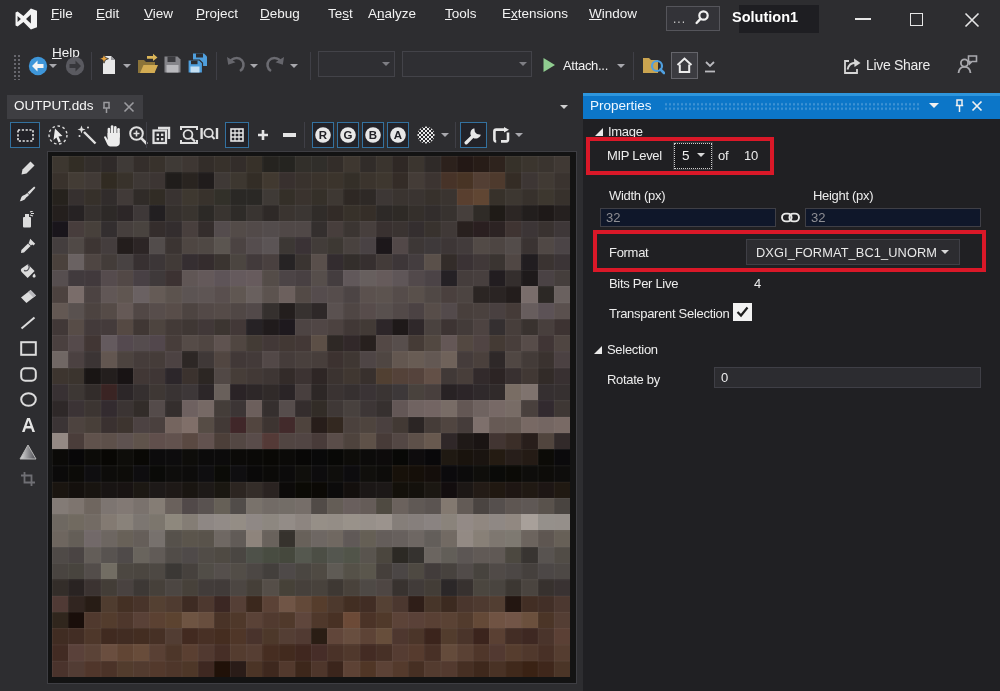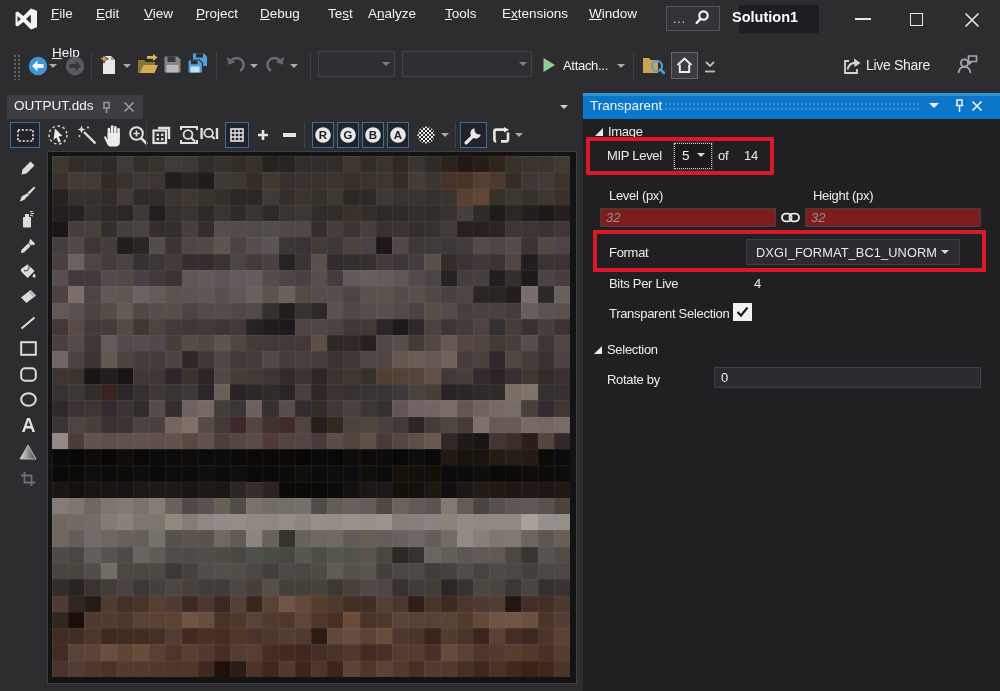--- a/index.html
+++ b/index.html
@@ -6,22 +6,22 @@
 html,body { width:1000px; height:691px; overflow:hidden; background:#2d2d30;
   font-family:"Liberation Sans", sans-serif; }
 #win { position:relative; width:1000px; height:549px; background:#2d2d30; }
 .abs { position:absolute; }
 .menu { position:absolute; color:#f2f2f2; font-size:13.5px; line-height:18px; white-space:nowrap; }
 .lbl { position:absolute; color:#ececec; font-size:13px; letter-spacing:-0.3px; white-space:nowrap; }
 .sep-v { position:absolute; width:1px; background:#3f3f46; }
 .caret { position:absolute; width:0; height:0; border-left:4px solid transparent;
   border-right:4px solid transparent; border-top:4px solid #a8a8ad; }
 .combo { position:absolute; border:1px solid #434349; background:#2f2f33; }
-.input { position:absolute; border:1px solid #3f3f46; background:#7f1d1d; color:#8f8f94;
-  font-size:13px; line-height:16px;font-style:italic; }
+.input { position:absolute; border:1px solid #3f3f46; background:#0f172a; color:#8f8f94;
+  font-size:13px; line-height:16px; }
 .redbox { position:absolute; border:4px solid #da1828; }
 .ico { position:absolute; }
 </style>
 </head>
 <body>
 <div id="win">
 
 <svg class="ico" style="left:14px;top:8px" width="23" height="22" viewBox="0 0 90 82">
   <path fill="#f4f4f4" fill-rule="evenodd" d="M66 0 L90 9 L90 73 L66 82 L37 53 L14 70 L6 66 L6 16 L14 12 L37 29 Z M14 29 L27 41 L14 53 Z M66 23 L47 41 L66 59 Z"></path>
 </svg>
@@ -1325,44 +1325,44 @@
         <rect x="27" y="31" width="1.02" height="1.02" fill="#493225"></rect>
         <rect x="28" y="31" width="1.02" height="1.02" fill="#40291b"></rect>
         <rect x="29" y="31" width="1.02" height="1.02" fill="#3a2214"></rect>
         <rect x="30" y="31" width="1.02" height="1.02" fill="#3f271b"></rect>
         <rect x="31" y="31" width="1.02" height="1.02" fill="#4b3527"></rect>
       </svg></div>
 <div class="abs" style="left:52px;top:156px;width:518px;height:521px;background-image:linear-gradient(to right,rgba(160,160,160,0.09) 1px,transparent 1px),linear-gradient(to bottom,rgba(160,160,160,0.09) 1px,transparent 1px);background-size:16.1875px 16.2815px"></div>
 
 <div class="abs" style="left:583px;top:93px;width:417px;height:598px;background:#202023"></div>
 <div class="abs" style="left:583px;top:93px;width:417px;height:26px;background:linear-gradient(#2e96dd 0,#2e96dd 3px,#0c76c8 3px)"></div>
-<div class="abs" style="left:590px;top:98px;color:#eef7ff;font-size:13.5px">Transparent</div>
+<div class="abs" style="left:590px;top:98px;color:#eef7ff;font-size:13.5px">Properties</div>
 <div class="abs" style="left:664px;top:102px;width:256px;height:9px;background-image:radial-gradient(circle,rgba(255,255,255,0.22) 0.9px,transparent 1.3px);background-size:4px 4.5px;background-position:0 0"></div>
 <div class="caret" style="left:929px;top:103px;border-top-color:#f0f0f0;border-left-width:5px;border-right-width:5px;border-top-width:5px"></div>
 <svg class="ico" style="left:952px;top:99px" width="13" height="14" viewBox="0 0 13 14">
   <path d="M5 1 L10 1 L10 6.5 L5 6.5 Z M3.8 6.5 L11.2 6.5 M7.5 6.5 L7.5 13" stroke="#f0f0f0" stroke-width="1.5" fill="none"></path>
 </svg>
 <svg class="ico" style="left:971px;top:100px" width="12" height="12" viewBox="0 0 12 12">
   <path d="M1.5 1.5 L10.5 10.5 M10.5 1.5 L1.5 10.5" stroke="#f0f0f0" stroke-width="1.7"></path>
 </svg>
 
 <svg class="ico" style="left:594px;top:127px" width="10" height="10" viewBox="0 0 10 10">
   <path d="M9 1 L9 9 L1 9 Z" fill="#eaeaea"></path>
 </svg>
 <div class="lbl" style="left:608px;top:124px">Image</div>
 
 <div class="redbox" style="left:586px;top:137px;width:188px;height:38px"></div>
 <div class="lbl" style="left:607px;top:148px">MIP Level</div>
 <div class="abs" style="left:674px;top:143px;width:38px;height:26px;background:#1b1b1e;border:1px dotted #cfcfcf;outline:1px solid #3a3a3e"></div>
 <div class="abs" style="left:682px;top:148px;color:#f2f2f2;font-size:13.5px">5</div>
 <div class="caret" style="left:697px;top:153px;border-top-color:#d8d8d8"></div>
 <div class="lbl" style="left:718px;top:148px">of</div>
-<div class="lbl" style="left:744px;top:148px">14</div>
-
-<div class="lbl" style="left:609px;top:188px">Level (px)</div>
+<div class="lbl" style="left:744px;top:148px">10</div>
+
+<div class="lbl" style="left:609px;top:188px">Width (px)</div>
 <div class="lbl" style="left:813px;top:188px">Height (px)</div>
 <div class="input" style="left:600px;top:208px;width:176px;height:19px;padding:1px 0 0 5px">32</div>
 <svg class="ico" style="left:781px;top:212px" width="19" height="11" viewBox="0 0 19 11">
   <rect x="1" y="1.6" width="9.6" height="7.8" rx="3.9" fill="none" stroke="#e8e8e8" stroke-width="1.9"></rect>
   <rect x="8.4" y="1.6" width="9.6" height="7.8" rx="3.9" fill="none" stroke="#e8e8e8" stroke-width="1.9"></rect>
 </svg>
 <div class="input" style="left:805px;top:208px;width:176px;height:19px;padding:1px 0 0 5px">32</div>
 
 <div class="redbox" style="left:593px;top:230px;width:393px;height:42px"></div>
 <div class="lbl" style="left:609px;top:245px">Format</div>

